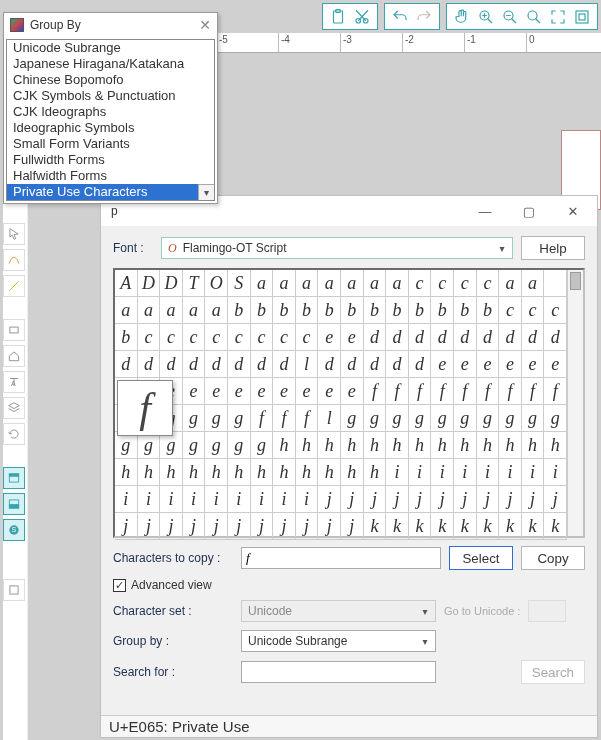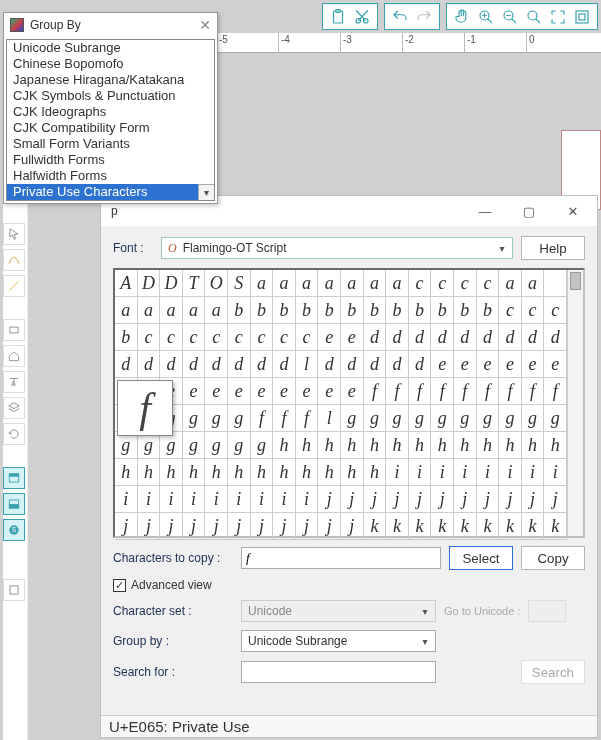--- a/index.html
+++ b/index.html
@@ -480,25 +480,25 @@
 
 <div class="groupby-popup">
   <div class="groupby-title">
     <span class="picon"></span>
     <span>Group By</span>
     <span class="close">✕</span>
   </div>
   <div class="groupby-list-wrap">
     <div class="groupby-list" id="groupby-list">
         <div class="groupby-item">Unicode Subrange</div>
+        <div class="groupby-item">Japanese Hiragana/Katakana</div>
         <div class="groupby-item">Chinese Bopomofo</div>
-        <div class="groupby-item">Japanese Hiragana/Katakana</div>
         <div class="groupby-item">CJK Symbols &amp; Punctuation</div>
         <div class="groupby-item">CJK Ideographs</div>
-        <div class="groupby-item">CJK Compatibility Form</div>
+        <div class="groupby-item">Ideographic Symbols</div>
         <div class="groupby-item">Small Form Variants</div>
         <div class="groupby-item">Fullwidth Forms</div>
         <div class="groupby-item">Halfwidth Forms</div>
         <div class="groupby-item selected">Private Use Characters</div>
       </div>
     <div class="groupby-scroll">▾</div>
   </div>
 </div>
 
 <div class="charmap">

